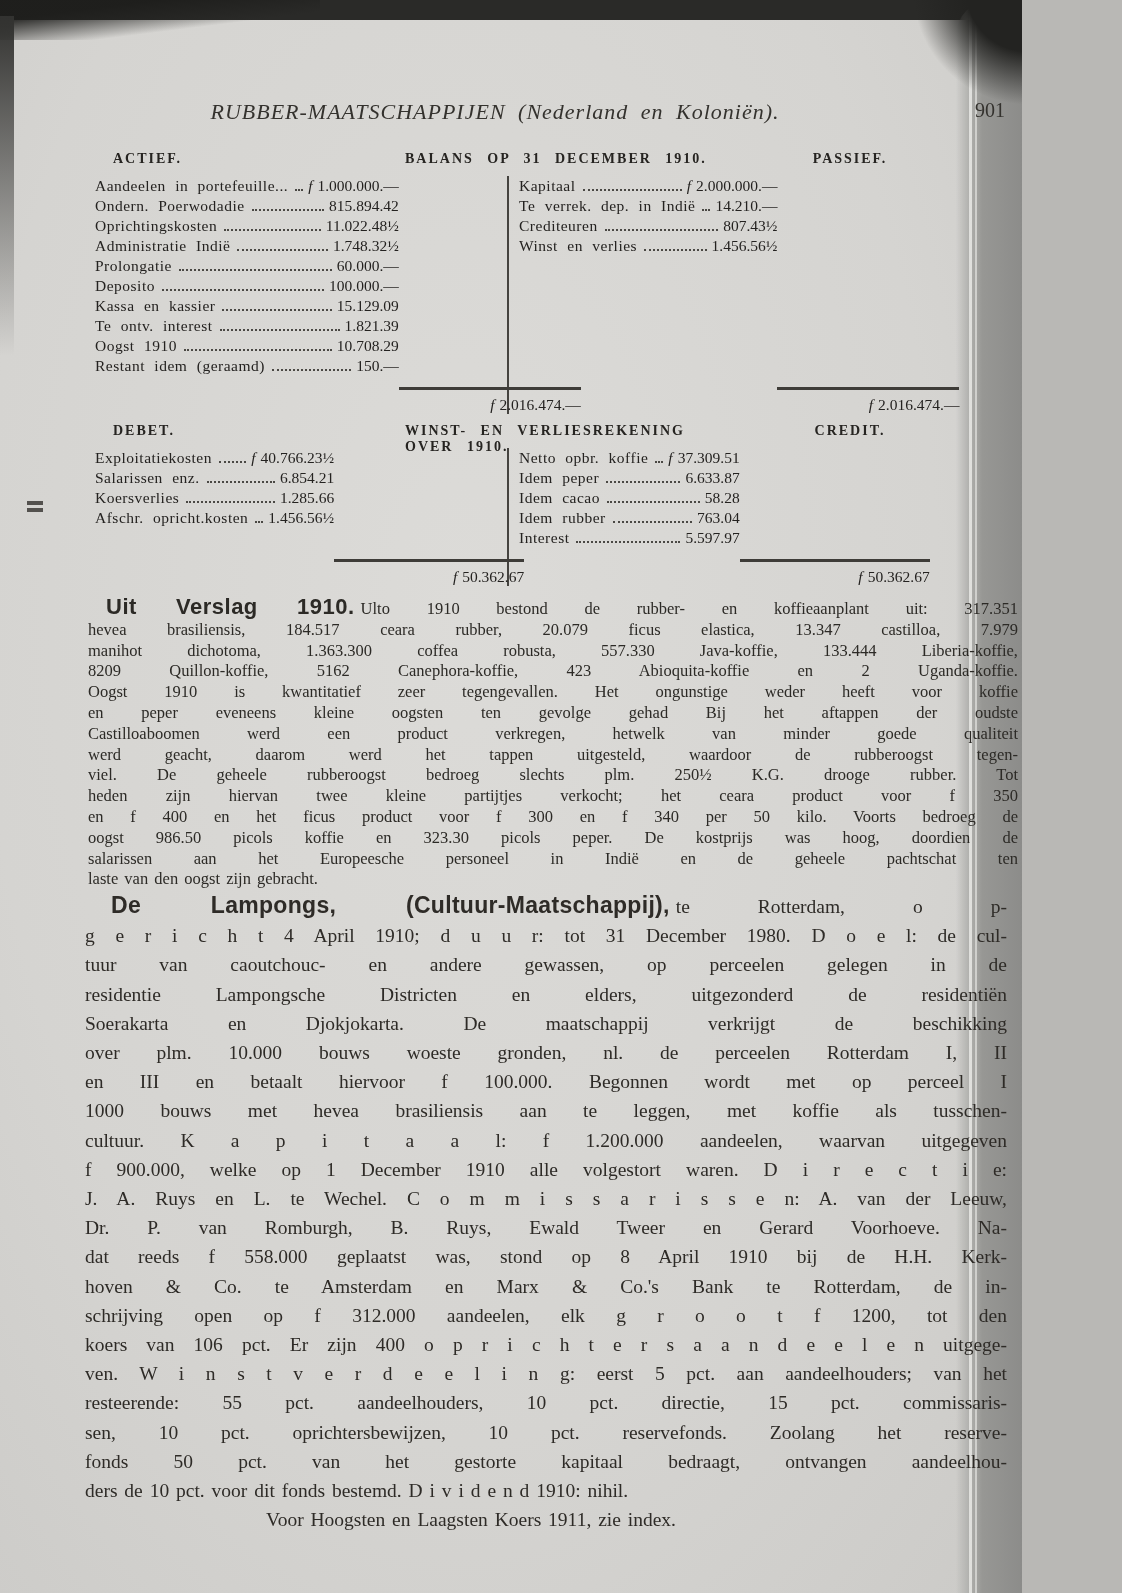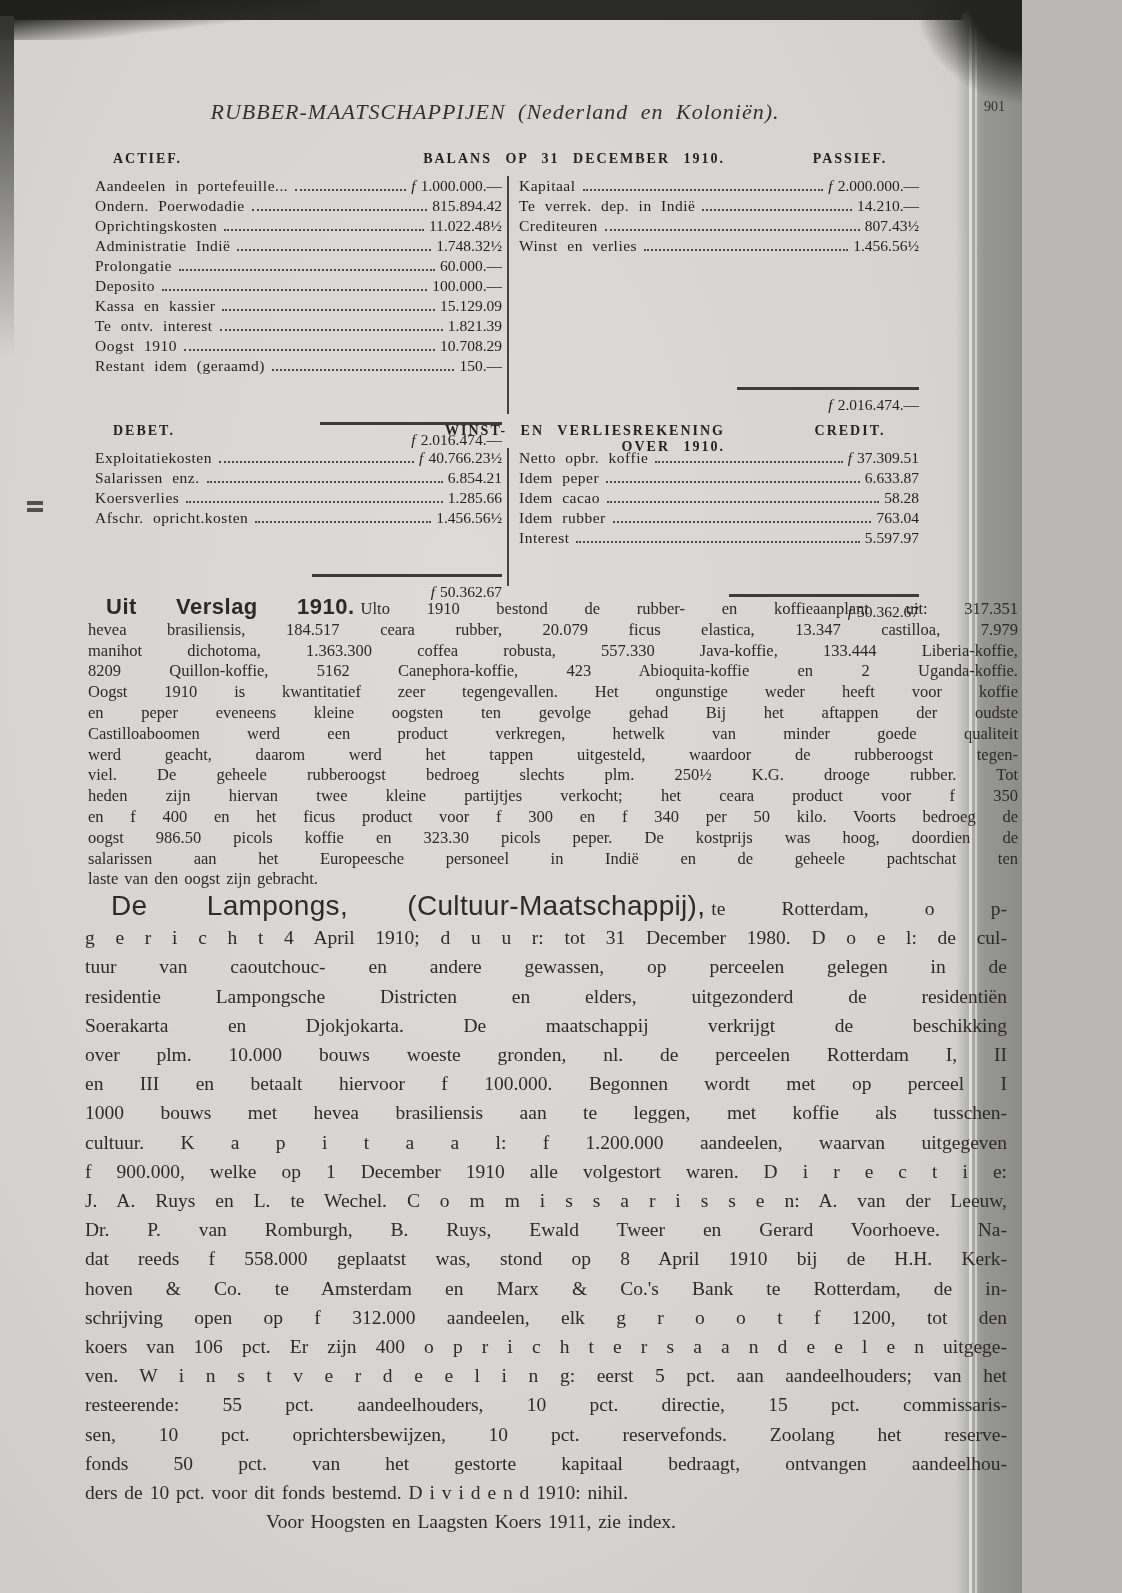--- a/index.html
+++ b/index.html
@@ -23,35 +23,35 @@
     border-top-left-radius:36px; }
   .tr-corner { position:absolute; top:0; right:0; width:120px; height:130px;
     background:radial-gradient(circle at 105% -8%, #232321 0 62px, rgba(35,35,33,0) 115px); }
   .mark-eq { position:absolute; left:27px; top:501px; width:16px; height:4px;
     background:#53514e; box-shadow:0 7px 0 #53514e; }
 
   
   .header { position:absolute; top:99px; left:85px; width:950px; height:34px; }
   .header-title { position:absolute; left:0; width:820px; text-align:center;
     font-style:italic; font-size:22px; letter-spacing:1px; word-spacing:6px; color:#34322e; }
-  .pagenum { position:absolute; right:30px; top:0; font-size:14px; color:#34322e; }
+  .pagenum { position:absolute; right:30px; top:0; font-size:20px; color:#34322e; }
 
   
   .sheet-head { position:absolute; left:95px; width:940px; display:grid;
     grid-template-columns:310px 1fr 310px; font-size:14px; font-weight:bold;
     letter-spacing:2px; word-spacing:8px; color:#262421; }
   .sheet-head .hl { padding-left:18px; }
-  .sheet-head .hc { text-align:right; }
+  .sheet-head .hc { text-align:left; }
   .sheet-head .hr { text-align:center; padding-right:60px; }
   .bal-head { top:151px; } .pnl-head { top:423px; }
 
   .sheet-body { position:absolute; left:95px; width:940px; display:flex; }
   .bal-body { top:176px; height:238px; }
   .pnl-body { top:448px; height:138px; }
-  .bs-col { display:flex; flex-direction:column; box-sizing:border-box;gap:46px; }
+  .bs-col { display:flex; flex-direction:row; box-sizing:border-box; }
   .col-left { width:414px; border-right:2px solid #45433f; padding-right:5px; }
   .col-right { width:410px; padding-left:10px; }
   .bs-row { display:flex; align-items:baseline; line-height:20px; font-size:15.5px;
     color:#242220; white-space:nowrap; }
   .bs-row .lbl { word-spacing:5px; letter-spacing:.5px; }
   .bs-row .dots { flex:1; border-bottom:2px dotted #4a4844; margin:0 5px 4px 7px; min-width:8px; }
   .bs-row .amt { text-align:center; }
   .cur { font-style:italic; font-family:"Liberation Serif",serif; padding-right:5px; }
   .bs-total { margin-top:auto; text-align:right; font-size:15.5px; color:#242220; }
   .total-inner { display:inline-block; min-width:182px; border-top:3px solid #3e3c38;
@@ -63,21 +63,21 @@
   .jlines div.tline:last-of-type { text-align-last:left; }
   .report { position:absolute; top:597px; left:88px; width:930px;
     font-size:16.5px; line-height:20.8px; color:#2c2a26; word-spacing:2px; }
   .report .first { text-indent:18px; }
   .lead-report { font-family:"Liberation Sans","DejaVu Sans",sans-serif;
     font-weight:bold; font-size:22px; letter-spacing:.5px; padding-right:6px; }
   .company { position:absolute; top:891px; left:85px; width:922px;
     font-size:19.5px; line-height:29.2px; color:#2e2b27; word-spacing:2px; }
   .company .first { text-indent:26px; }
   .lead-company { font-family:"Liberation Sans","DejaVu Sans",sans-serif;
-    font-weight:normal; font-size:28px; letter-spacing:.3px; padding-right:6px; }
+    font-weight:bold; font-size:23px; letter-spacing:.3px; padding-right:6px; }
   .company-footer { text-align:center; padding-right:150px; text-align-last:center; }
 </style>
 </head>
 <body>
 
 <div class="page">
 
   <div class="scan-top"></div>
   <div class="tl-wedge"></div>
   <div class="scan-left"></div>

